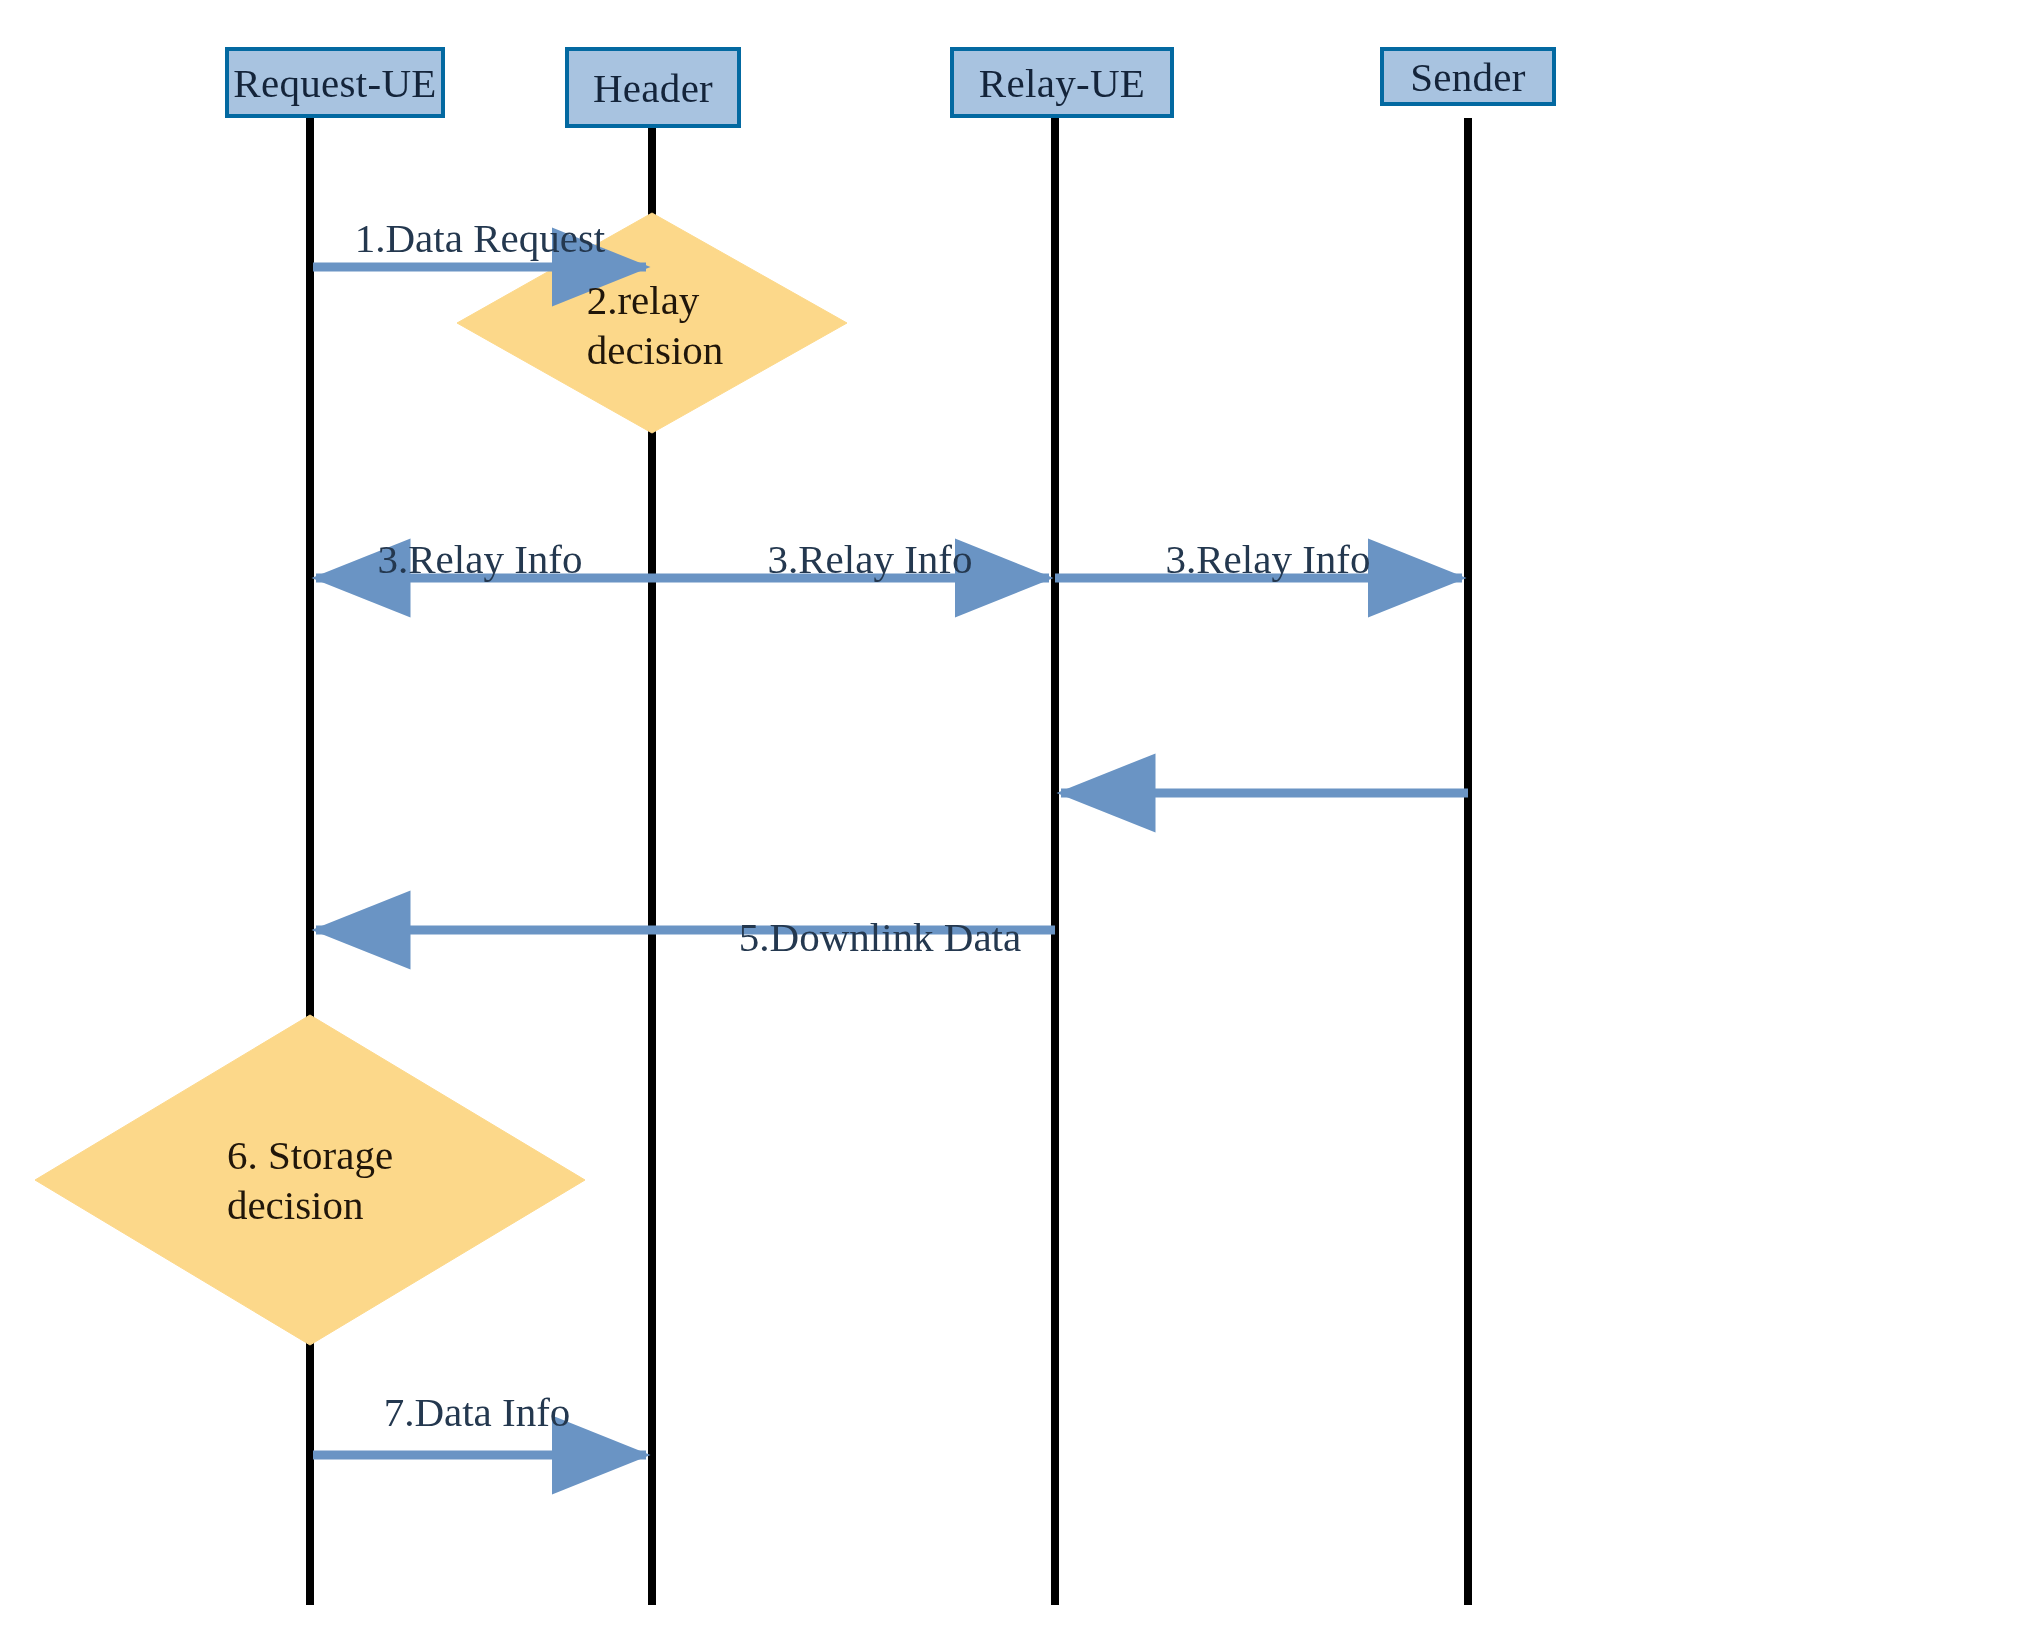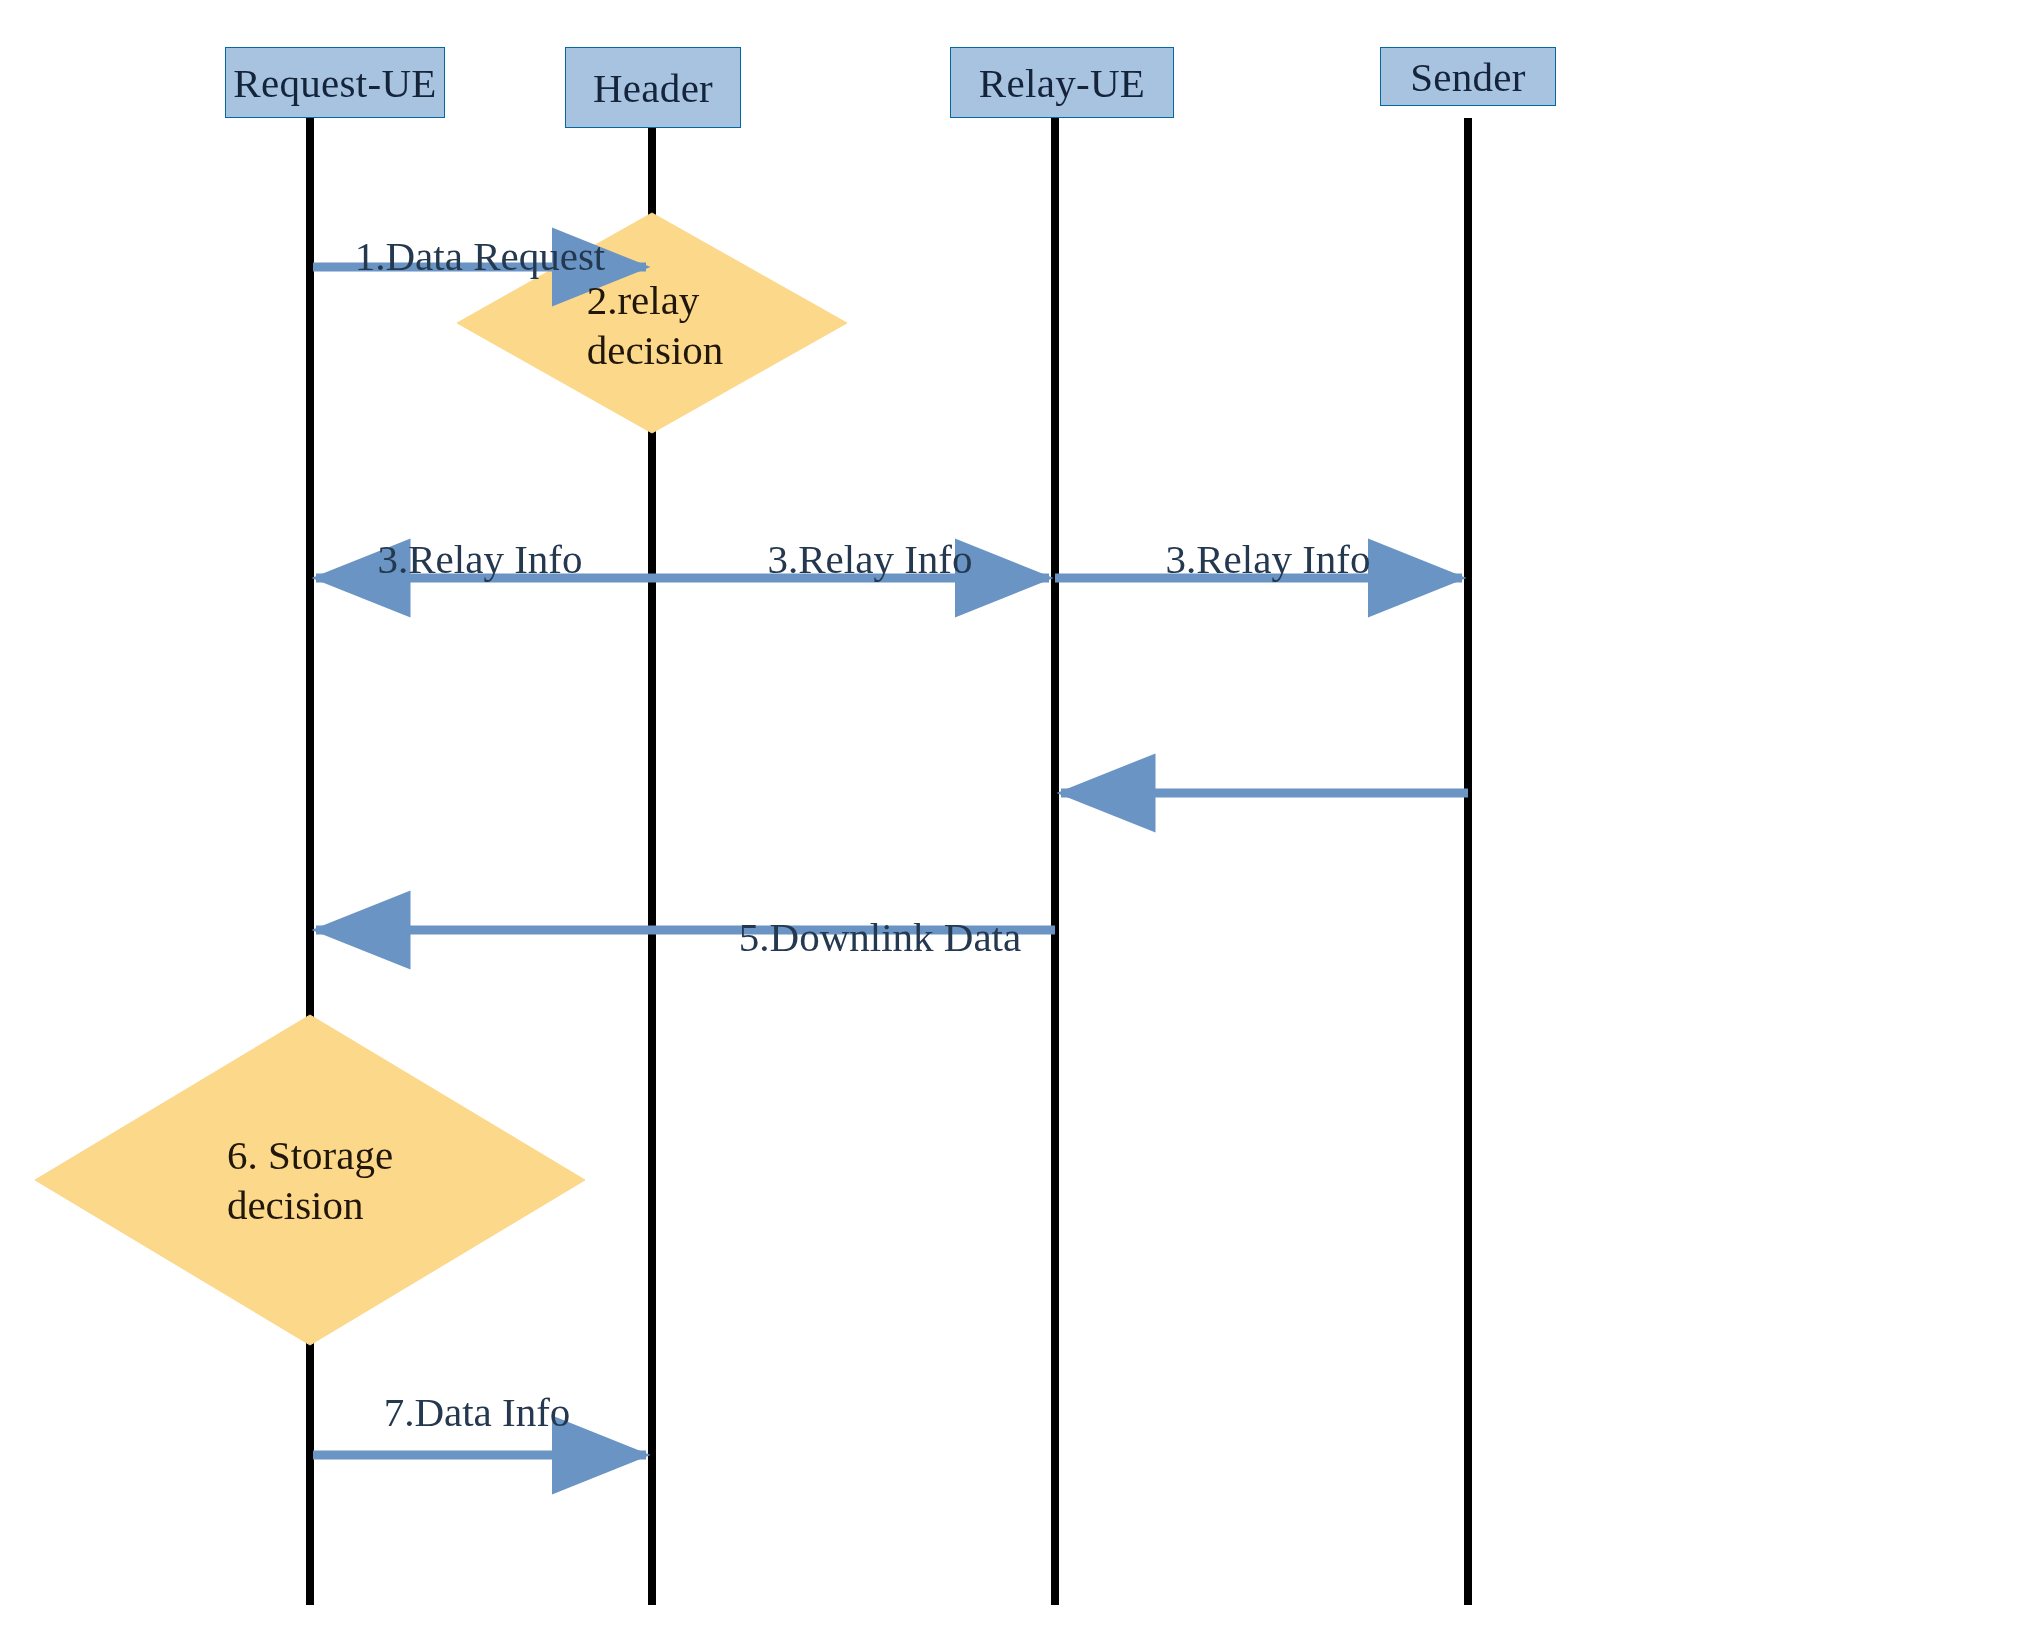--- a/index.html
+++ b/index.html
@@ -1,21 +1,21 @@
 <!DOCTYPE html>
 <html><head>
 <meta charset="utf-8">
 <style>
   html,body{margin:0;padding:0;background:#ffffff;}
   body{width:2041px;height:1638px;font-family:"Liberation Serif",serif;overflow:hidden;}
   #stage{position:relative;width:2041px;height:1638px;background:#ffffff;}
   #svg{position:absolute;left:0;top:0;width:2041px;height:1638px;}
   .actor-box{
     position:absolute;box-sizing:border-box;
-    background:#a8c3e0;border:1px solid #0369a1;
+    background:#a8c3e0;border:4px solid #0369a1;
     display:flex;align-items:center;justify-content:center;
     font-family:"Liberation Serif",serif;font-size:41px;color:#14243a;
     letter-spacing:.3px;
   }
   .msg-label{
     position:absolute;font-size:41px;color:#24384f;
     font-family:"Liberation Serif",serif;white-space:nowrap;
     transform:translateX(-50%);
   }
   .diamond-text{
@@ -70,21 +70,21 @@
   <div class="actor-box" style="left:565px;top:47px;width:176px;height:81px;justify-content:center;">
     <span>Header</span>
   </div>
   <div class="actor-box" style="left:950px;top:47px;width:224px;height:71px;">
     <span>Relay-UE</span>
   </div>
   <div class="actor-box" style="left:1380px;top:47px;width:176px;height:59px;">
     <span>Sender</span>
   </div>
 
-  <div class="msg-label" style="left:480px;top:232px;font-family:Liberation Serif, serif;">1.Data Request</div>
+  <div class="msg-label" style="left:480px;top:214px;font-family:Liberation Serif, serif;">1.Data Request</div>
   <div class="msg-label" style="left:480px;top:535px;">3.Relay Info</div>
   <div class="msg-label" style="left:870px;top:535px;">3.Relay Info</div>
   <div class="msg-label" style="left:1268px;top:535px;">3.Relay Info</div>
   <div class="msg-label" style="left:880px;top:913px;">5.Downlink Data</div>
   <div class="msg-label" style="left:477px;top:1388px;">7.Data Info</div>
 
   <div class="diamond-text" style="left:655px;top:325px;">2.relay
 decision</div>
   <div class="diamond-text" style="left:310px;top:1180px;">6. Storage
 decision</div>

